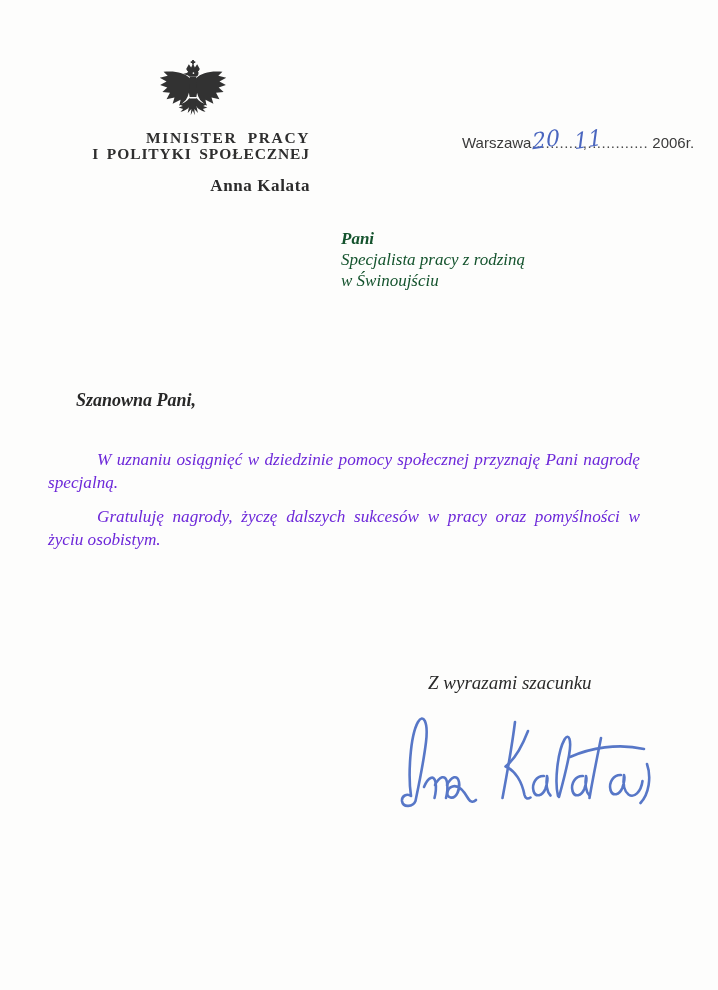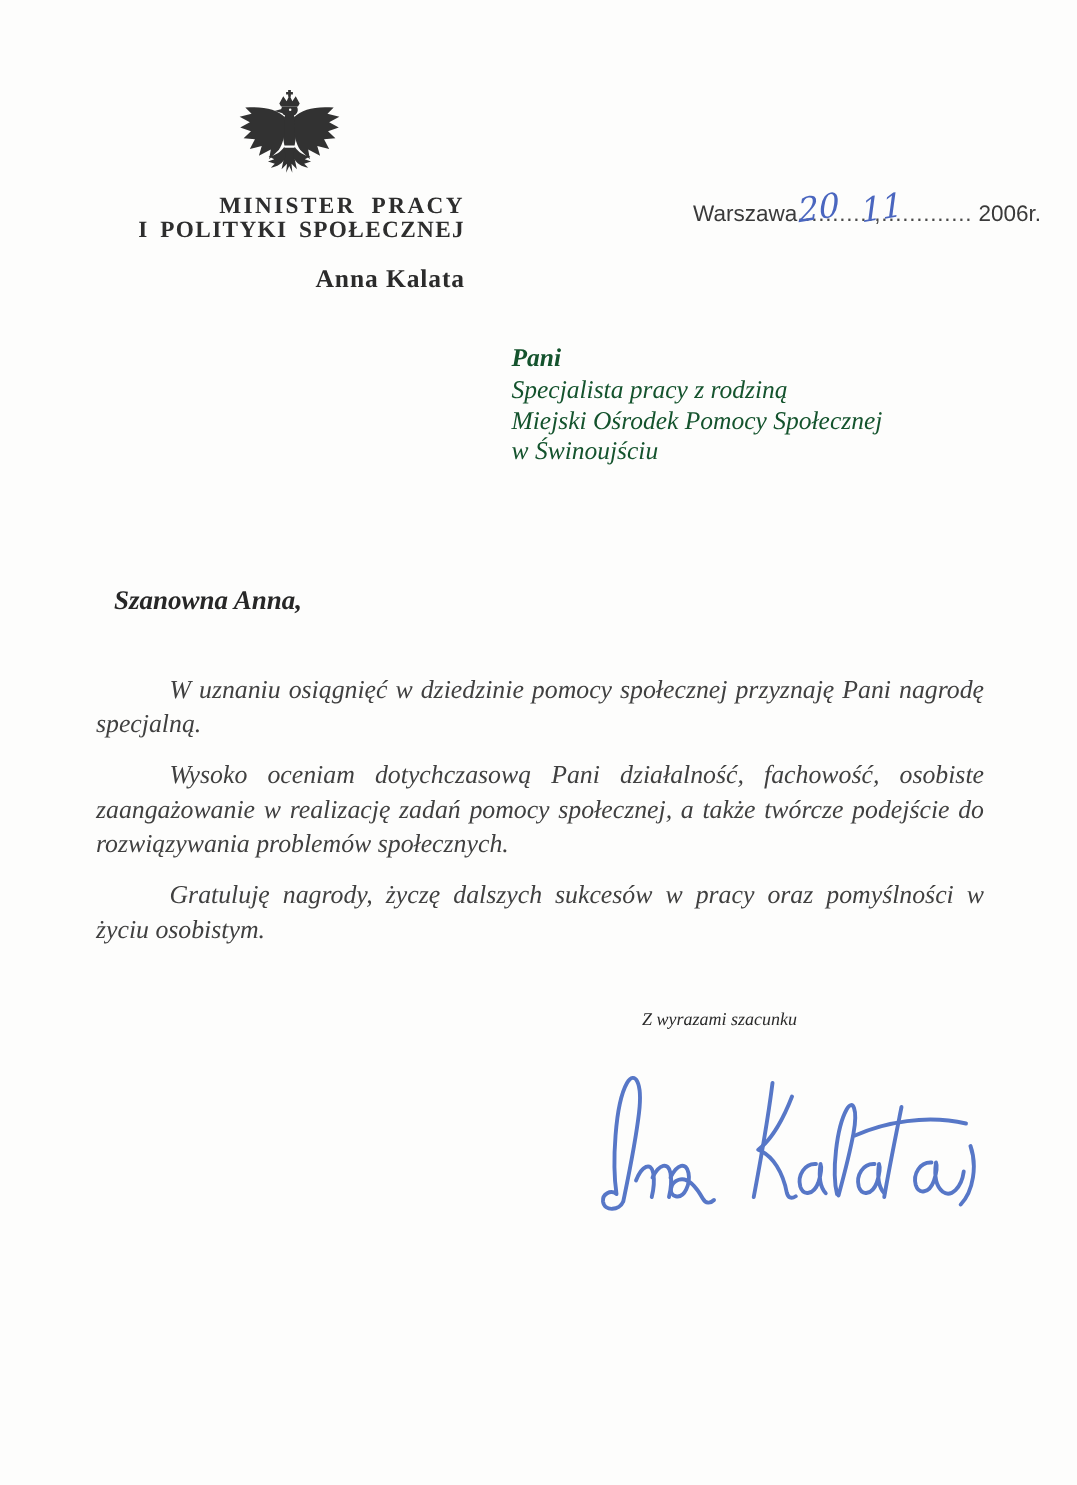--- a/index.html
+++ b/index.html
@@ -84,37 +84,37 @@
     position: absolute;
     left: 76px;
     top: 390px;
     font-style: italic;
     font-weight: 700;
     font-size: 18px;
     color: #272727;
   }
   .letter-body {
     position: absolute;
-    left: 64px;
+    left: 48px;
     top: 448px;
     width: 592px;
     font-style: italic;
     font-size: 17.2px;
     line-height: 23px;
     text-align: justify;
-    color: #404040;
+    color: #6d28d9;
   }
   .letter-body p { text-indent: 49px; margin-bottom: 11px; }
 
   .closing {
     position: absolute;
     left: 428px;
     top: 672px;
     font-style: italic;
-    font-size: 12px;
+    font-size: 19px;
     color: #2a2a2a;
   }
 
   
   .signature { position: absolute; left: 394px; top: 708px; }
 </style>
 </head>
 <body>
 
 <div class="page">
@@ -150,29 +150,27 @@
   <div class="dateline">
     <span>Warszawa</span><span class="dots">...........</span><span class="dots">,..........</span><span class="dots">...</span>
     <span>2006r.</span>
     <span class="hand hand-day">20</span>
     <span class="hand hand-month">11</span>
   </div>
 
   <div class="recipient">
     <div class="bold">Pani</div>
     <div>Specjalista pracy z rodziną</div>
-    <div>Miejski Ośrodek Pomocy Społecznej</div>
     <div>w Świnoujściu</div>
   </div>
 
-  <div class="salutation">Szanowna Anna,</div>
+  <div class="salutation">Szanowna Pani,</div>
 
   <div class="letter-body">
     <p>W uznaniu osiągnięć w dziedzinie pomocy społecznej przyznaję Pani nagrodę specjalną.</p>
-    <p>Wysoko oceniam dotychczasową Pani działalność, fachowość, osobiste zaangażowanie w realizację zadań pomocy społecznej, a także twórcze podejście do rozwiązywania problemów społecznych.</p>
     <p>Gratuluję nagrody, życzę dalszych sukcesów w pracy oraz pomyślności w życiu osobistym.</p>
   </div>
 
   <div class="closing">Z wyrazami szacunku</div>
 
   <svg class="signature" width="266" height="102" viewBox="0 0 266 102" aria-label="Anna Kalata">
     <g fill="none" stroke="#4a6cc3" stroke-width="2.6" stroke-linecap="round" stroke-linejoin="round" opacity="0.92">
 
       <path d="M17 88 C14 68 16 28 24 14 C29 5.5 34.5 13 32 34 C29.5 55 25 76 21.5 93 M21.5 93 C19 99 9 100 8 93 C7.5 88 13 85 17 88"></path>
 

